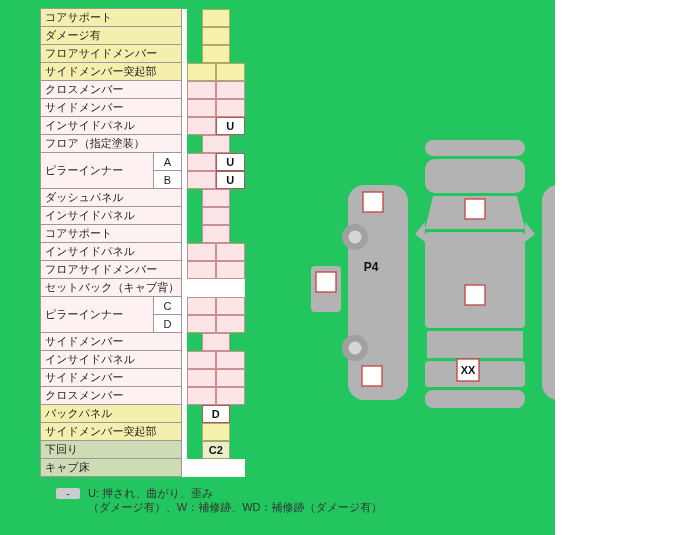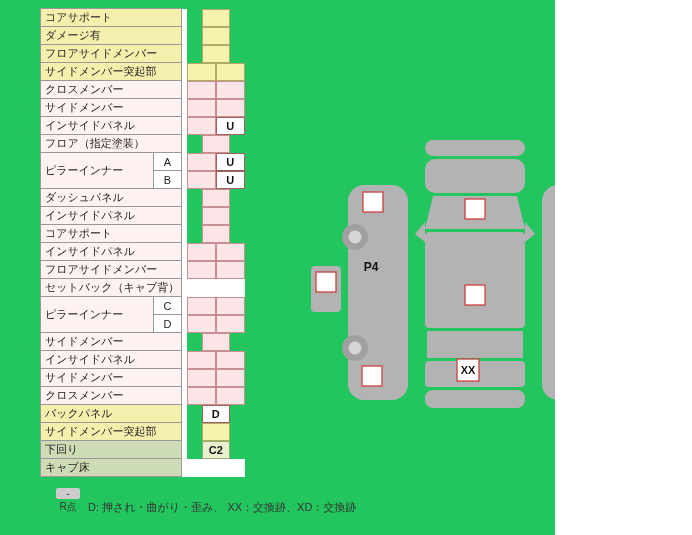--- a/index.html
+++ b/index.html
@@ -319,20 +319,20 @@
           <rect x="315" y="136" width="20" height="20" class="marker"></rect>
           <text x="71" y="141" class="body-label">P4</text>
           <text x="281" y="141" class="body-label">W2</text>
         </g>
     </svg>
   </div>
 
   <div class="legend">
     <div class="legend-row">
       <span class="chip gray">-</span>
+      <span>U: 押され、曲がり、歪み</span>
     </div>
-    <div class="legend-row">
-      <span class="chip">R点</span>
-      <span>D: 押され・曲がり・歪み、 XX：交換跡、XD：交換跡</span>
+    <div class="legend-row cont">
+      <span>（ダメージ有）、W：補修跡、WD：補修跡（ダメージ有）</span>
     </div>
   </div>
 
 </div>
 
 </body></html>

